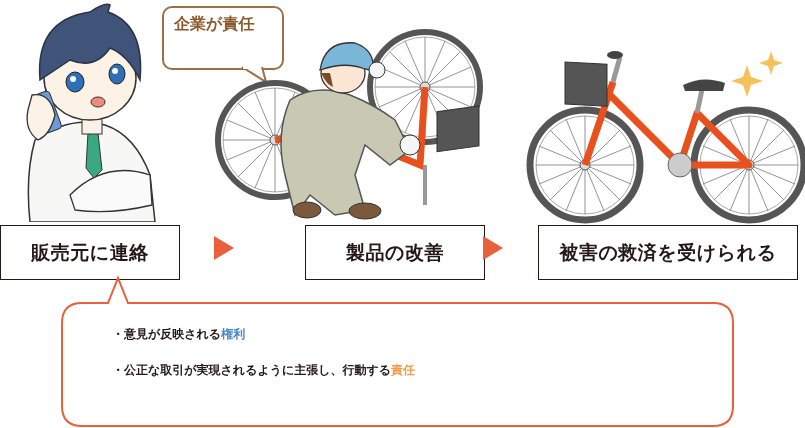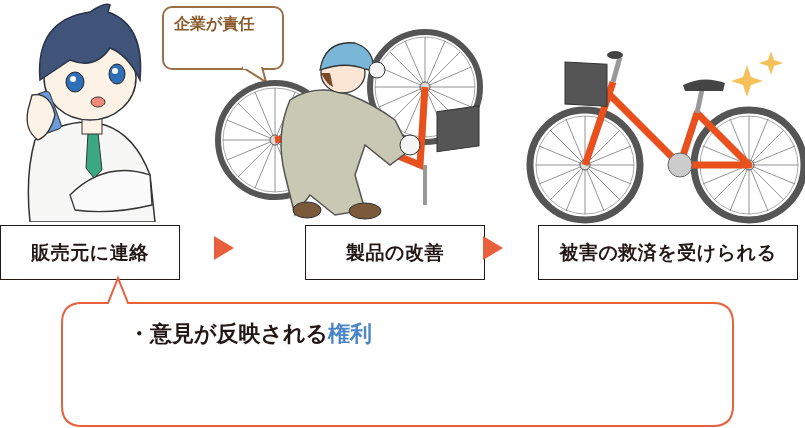--- a/index.html
+++ b/index.html
@@ -9,21 +9,21 @@
   .step-box { position: absolute; top: 225px; height: 55px; border: 1.5px solid #231815;
               box-sizing: border-box; background: #fff; display: flex; align-items: center;
               justify-content: center; font-weight: bold; font-size: 19px; letter-spacing: 0.5px; }
   .arrow { position: absolute; top: 236px; width: 0; height: 0;
            border-top: 12px solid transparent; border-bottom: 12px solid transparent;
            border-left: 20px solid #e8603c; }
   .speech { position: absolute; left: 162px; top: 6px; width: 122px; height: 64px;
             border: 2px solid #9c7047; border-radius: 10px; box-sizing: border-box; background: #fff;
             color: #8a5a2b; font-weight: bold; font-size: 16px; line-height: 24px; padding: 4px 0 0 10px; }
   .callout-svg { position: absolute; left: 0; top: 0; }
-  .points { position: absolute; left: 112px; top: 316px; font-size: 22px; font-weight: bold; line-height: 36px; margin-left: 16px; }
+  .points { position: absolute; left: 112px; top: 316px; font-size: 12px; font-weight: bold; line-height: 36px; }
   .point { white-space: nowrap; }
   .kw-right { color: #4a86c6; }
   .kw-duty { color: #f29b50; }
 </style>
 </head>
 <body>
 
 <svg class="abs" style="left:10px;top:0px" width="150" height="222" viewBox="0 0 150 222">
 
   <path d="M25 140 Q60 115 95 125 Q125 135 140 175 L145 222 L20 222 Q15 175 25 140Z" fill="#f7f7f5" stroke="#333" stroke-width="1.5"></path>
@@ -158,13 +158,16 @@
 </div>
 
 <svg class="callout-svg" width="805" height="428" viewBox="0 0 805 428">
   <path d="M82 303 L108 303 L118 278 L128 303 L713 303 Q733 303 733 323 L733 406 Q733 426 713 426 L82 426 Q62 426 62 406 L62 323 Q62 303 82 303Z" fill="#fff" stroke="#e8603c" stroke-width="2"></path>
 </svg>
 
 <div class="points">
   <div class="point">
     <span>・</span><span>意見が反映される</span><span class="kw-right">権利</span>
   </div>
+  <div class="point">
+    <span>・</span><span>公正な取引が実現されるように主張し、行動する</span><span class="kw-duty">責任</span>
+  </div>
 </div>
 
 </body></html>

